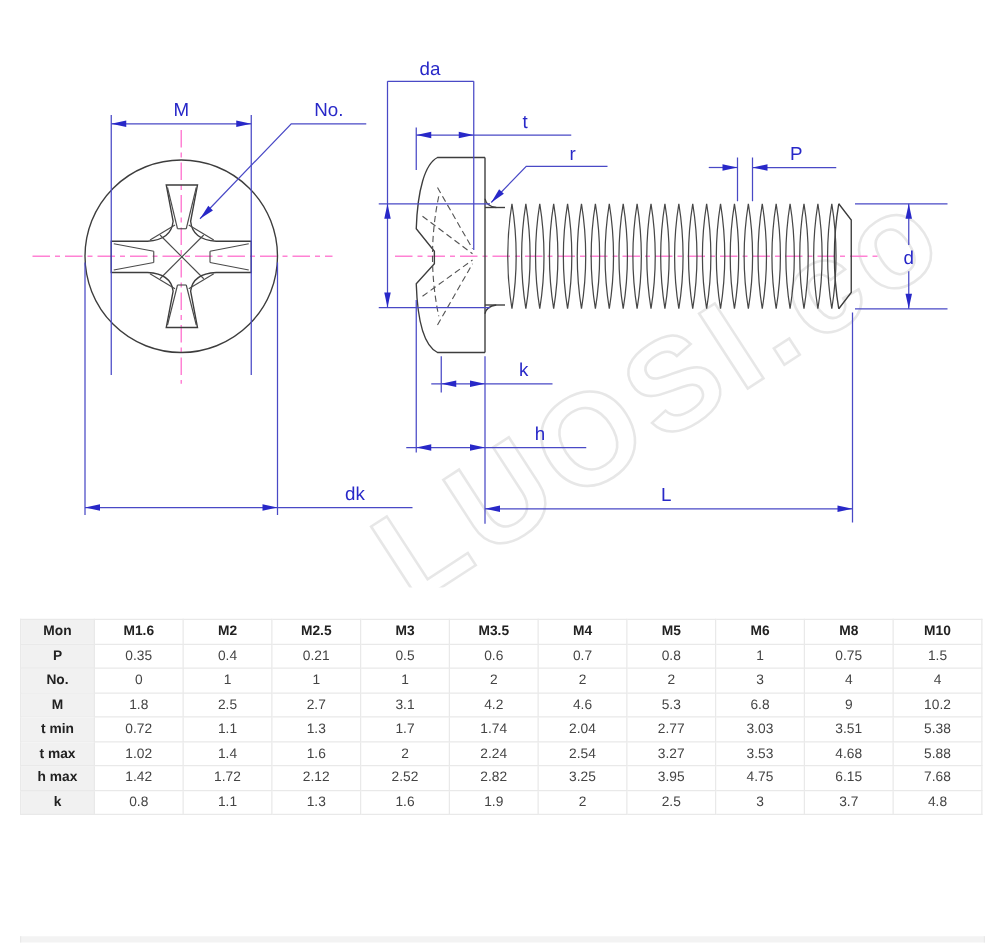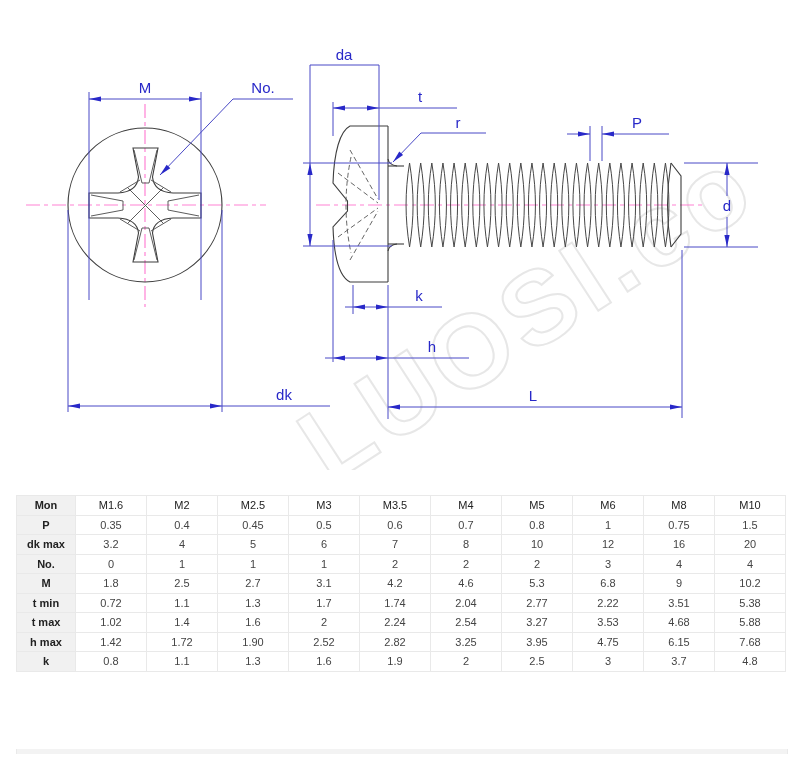--- a/index.html
+++ b/index.html
@@ -13,21 +13,21 @@
   .page{position:relative;width:798px;height:759px;background:#fff;overflow:hidden;
         font-family:"Liberation Sans",sans-serif;}
   .drawing{position:absolute;left:0;top:0;}
   svg text.dim{fill:var(--dim-text);font-size:15px;font-family:"Liberation Sans",sans-serif;}
   svg text.wmtext{font-family:"Liberation Sans",sans-serif;font-weight:bold;
       fill:none;stroke:var(--wm);stroke-width:2px;font-size:104px;letter-spacing:6px;}
   .specwrap{position:absolute;left:16px;top:495px;width:770px;}
   table.spec{width:100%;border-collapse:collapse;table-layout:fixed;font-size:11px;color:#444;}
   table.spec th,table.spec td{border:1px solid #e9e9e9;height:18.5px;padding:0 2px;
       text-align:center;vertical-align:middle;font-weight:normal;white-space:nowrap;overflow:hidden;}
-  table.spec th{font-weight:normal;color:#222;}
+  table.spec th{font-weight:bold;color:#222;}
   table.spec .labelcol{background:#f1f1f1;font-weight:bold;color:#222;width:54px;}
   table.spec b{font-weight:bold;color:#222;}
   .table-bottom-sliver{position:absolute;left:16px;top:749px;width:770px;height:5px;
       background:#f3f3f3;border-left:1px solid #e9e9e9;border-right:1px solid #e9e9e9;}
 </style>
 </head>
 <body>
 
 <div class="page">
 
@@ -205,41 +205,28 @@
             <th>M6</th>
             <th>M8</th>
             <th>M10</th>
           </tr>
         </thead>
       <tbody id="spec-body">
           <tr>
             <th class="labelcol">P</th>
             <td>0.35</td>
             <td>0.4</td>
-            <td>0.45</td>
+            <td>0.21</td>
             <td>0.5</td>
             <td>0.6</td>
             <td>0.7</td>
             <td>0.8</td>
             <td>1</td>
             <td>0.75</td>
             <td>1.5</td>
-          </tr>
-          <tr>
-            <th class="labelcol">dk max</th>
-            <td>3.2</td>
-            <td>4</td>
-            <td>5</td>
-            <td>6</td>
-            <td>7</td>
-            <td>8</td>
-            <td>10</td>
-            <td>12</td>
-            <td>16</td>
-            <td>20</td>
           </tr>
           <tr>
             <th class="labelcol">No.</th>
             <td>0</td>
             <td>1</td>
             <td>1</td>
             <td>1</td>
             <td>2</td>
             <td>2</td>
             <td>2</td>
@@ -262,42 +249,42 @@
           </tr>
           <tr>
             <th class="labelcol">t min</th>
             <td>0.72</td>
             <td>1.1</td>
             <td>1.3</td>
             <td>1.7</td>
             <td>1.74</td>
             <td>2.04</td>
             <td>2.77</td>
-            <td>2.22</td>
+            <td>3.03</td>
             <td>3.51</td>
             <td>5.38</td>
           </tr>
           <tr>
             <th class="labelcol">t max</th>
             <td>1.02</td>
             <td>1.4</td>
             <td>1.6</td>
             <td>2</td>
             <td>2.24</td>
             <td>2.54</td>
             <td>3.27</td>
             <td>3.53</td>
             <td>4.68</td>
             <td>5.88</td>
           </tr>
           <tr>
             <th class="labelcol">h max</th>
             <td>1.42</td>
             <td>1.72</td>
-            <td>1.90</td>
+            <td>2.12</td>
             <td>2.52</td>
             <td>2.82</td>
             <td>3.25</td>
             <td>3.95</td>
             <td>4.75</td>
             <td>6.15</td>
             <td>7.68</td>
           </tr>
           <tr>
             <th class="labelcol">k</th>

